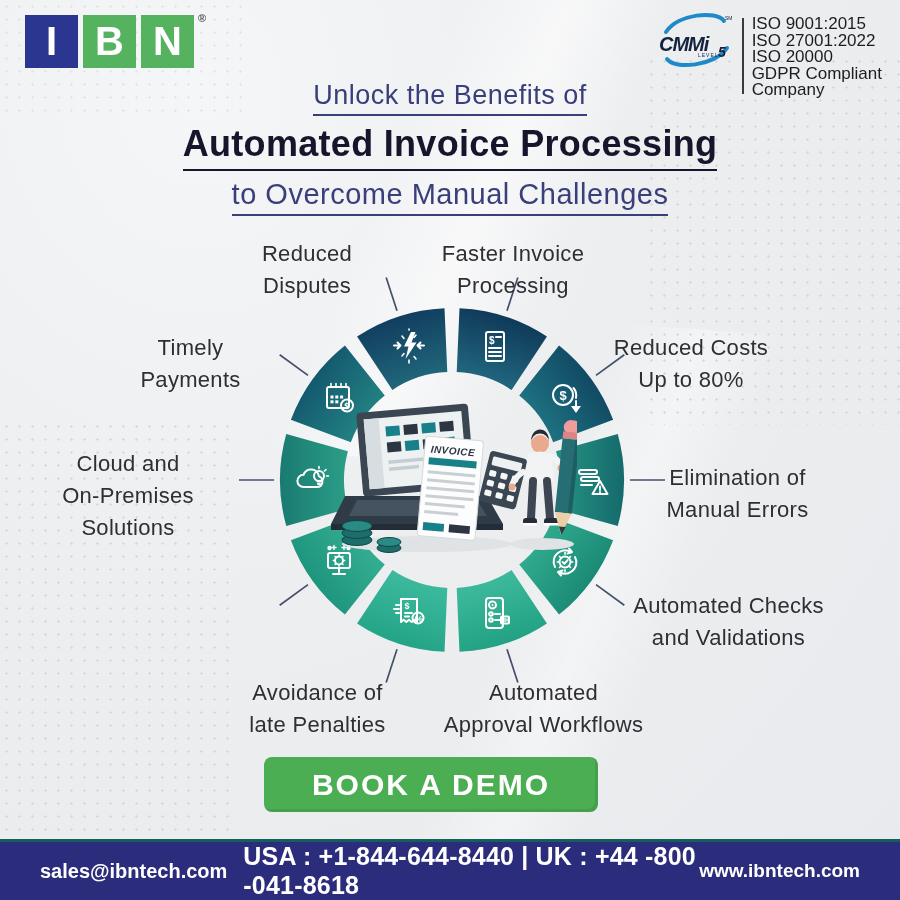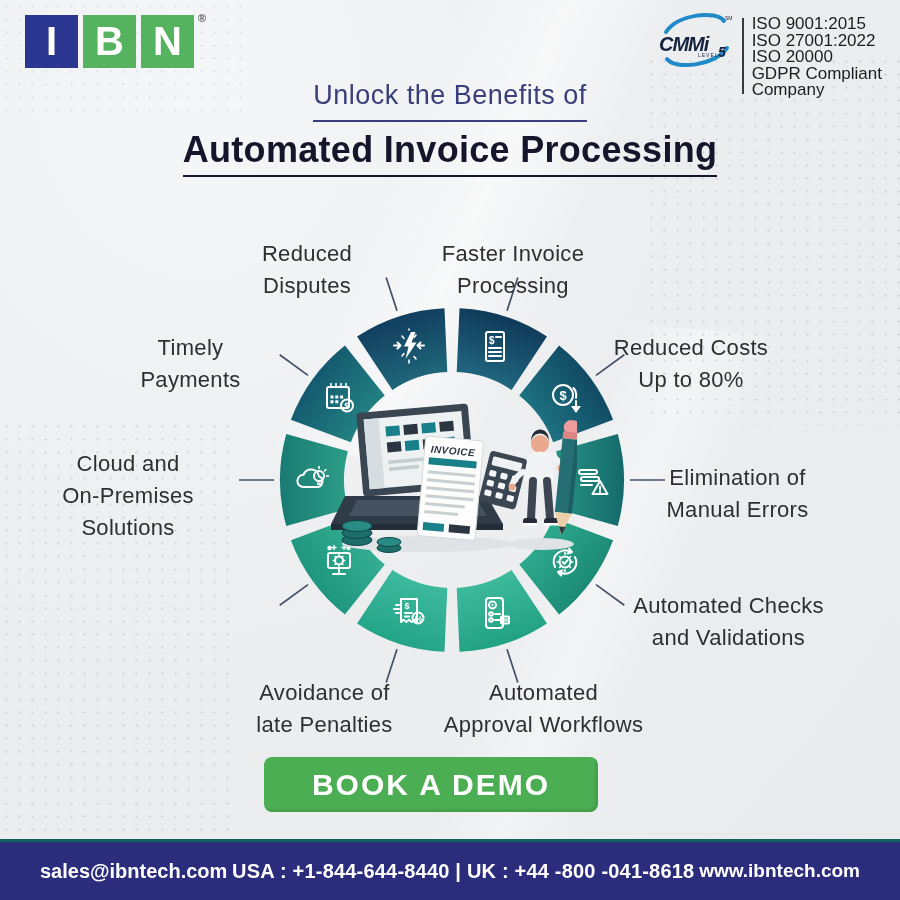--- a/index.html
+++ b/index.html
@@ -26,57 +26,57 @@
   .logo .reg{position:absolute;right:-12px;top:-3px;font-size:11px;color:#555;}
 
   
   .badge{position:absolute;right:18px;top:8px;display:flex;align-items:flex-start;}
   .badge .divider{width:2px;height:76px;background:#3a3a3e;margin:10px 8px 0 6px;}
   .certs{margin-top:8px;font-size:17px;font-weight:normal;color:#1d1d20;line-height:16.5px;}
 
   
   .title{position:absolute;left:0;top:80px;width:100%;text-align:center;}
   .title .l1{display:inline-block;font-size:27px;letter-spacing:.5px;color:var(--c-title-navy);
-    border-bottom:2px solid var(--c-title-navy);padding-bottom:9px;}
+    border-bottom:2px solid var(--c-title-navy);padding-bottom:3px;}
   .title .l2{display:inline-block;margin-top:7px;font-size:36px;font-weight:bold;letter-spacing:.3px;
     color:var(--c-title-dark);border-bottom:2.5px solid var(--c-title-dark);padding-bottom:4px;}
   .title .l3{display:inline-block;margin-top:7px;font-size:29px;letter-spacing:.5px;color:var(--c-title-navy);
     border-bottom:2px solid var(--c-title-navy);padding-bottom:3px;}
 
   
   #diagram{position:absolute;left:0;top:0;width:900px;height:900px;}
   #ring-svg{position:absolute;left:222px;top:250px;}
   .seg-icon{position:absolute;width:44px;height:44px;}
   .seg-icon svg{width:44px;height:44px;stroke:#fff;stroke-width:2;fill:none;stroke-linecap:round;stroke-linejoin:round;}
   .seg-icon svg text{fill:#fff;stroke:none;font-family:"Liberation Sans",sans-serif;font-weight:bold;}
   .seg-label{position:absolute;font-size:22px;line-height:32px;color:var(--c-label);
     text-align:center;white-space:pre-line;letter-spacing:.3px;}
   #label-0{left:413px;top:238px;width:200px;}
   #label-1{left:586px;top:332px;width:210px;}
   #label-2{left:630px;top:462px;width:215px;}
   #label-3{left:606px;top:590px;width:245px;}
   #label-4{left:421px;top:677px;width:245px;}
-  #label-5{left:222px;top:677px;width:205px;}
+  #label-5{left:215px;top:677px;width:205px;}
   #label-6{left:108px;top:592px;width:200px;}
   #label-7{left:28px;top:448px;width:200px;}
   #label-8{left:88px;top:332px;width:205px;}
   #label-9{left:207px;top:238px;width:200px;}
 
   
   .cta{position:absolute;left:264px;top:757px;width:334px;height:55px;background:var(--c-green);
     border:none;border-radius:8px;color:#fff;font-family:"Liberation Sans",sans-serif;
     font-size:30px;font-weight:bold;letter-spacing:2px;cursor:pointer;
     display:flex;align-items:center;justify-content:center;box-shadow:inset -3px -3px 0 rgba(0,0,0,.08);}
 
   
   .footer{position:absolute;left:0;bottom:0;width:100%;height:61px;background:var(--c-navy);
     border-top:3px solid var(--c-tealline);display:flex;align-items:center;justify-content:space-between;
     padding:0 40px;box-sizing:border-box;color:#fff;font-weight:bold;}
   .footer .email{font-size:20px;}
-  .footer .phones{font-size:20px;letter-spacing:.2px;}
+  .footer .phones{font-size:25px;letter-spacing:.2px;margin-left:16px;}
   .footer .web{font-size:19px;}
 </style>
 </head>
 <body>
 
 <div class="poster">
   <div class="streak s1"></div>
   <div class="streak s2"></div>
   <div class="dots left"></div>
   <div class="dots right"></div>
@@ -110,20 +110,21 @@
       <div>ISO 27001:2022</div>
       <div>ISO 20000</div>
       <div>GDPR Compliant</div>
       <div>Company</div>
     </div>
   </div>
 
   <div class="title">
     <div><span class="l1">Unlock the Benefits of</span></div>
     <div><span class="l2">Automated Invoice Processing</span></div>
+    <div><span class="l3">to Overcome Manual Challenges</span></div>
   </div>
 
   <div id="diagram">
     <svg id="ring-svg" width="460" height="460" viewBox="0 0 460 460">
         <defs>
           <linearGradient id="gr0" gradientUnits="userSpaceOnUse" x1="283.15092303249094" y1="66.4182791972336" x2="263.3738353924943" y2="127.28589624012342">
             <stop offset="0" stop-color="#0f3a59"></stop>
             <stop offset="1" stop-color="#20647d"></stop>
           </linearGradient>
           <linearGradient id="gr1" gradientUnits="userSpaceOnUse" x1="369.15092303249094" y1="128.90093660569462" x2="317.37383539249436" y2="166.5191927524129">

